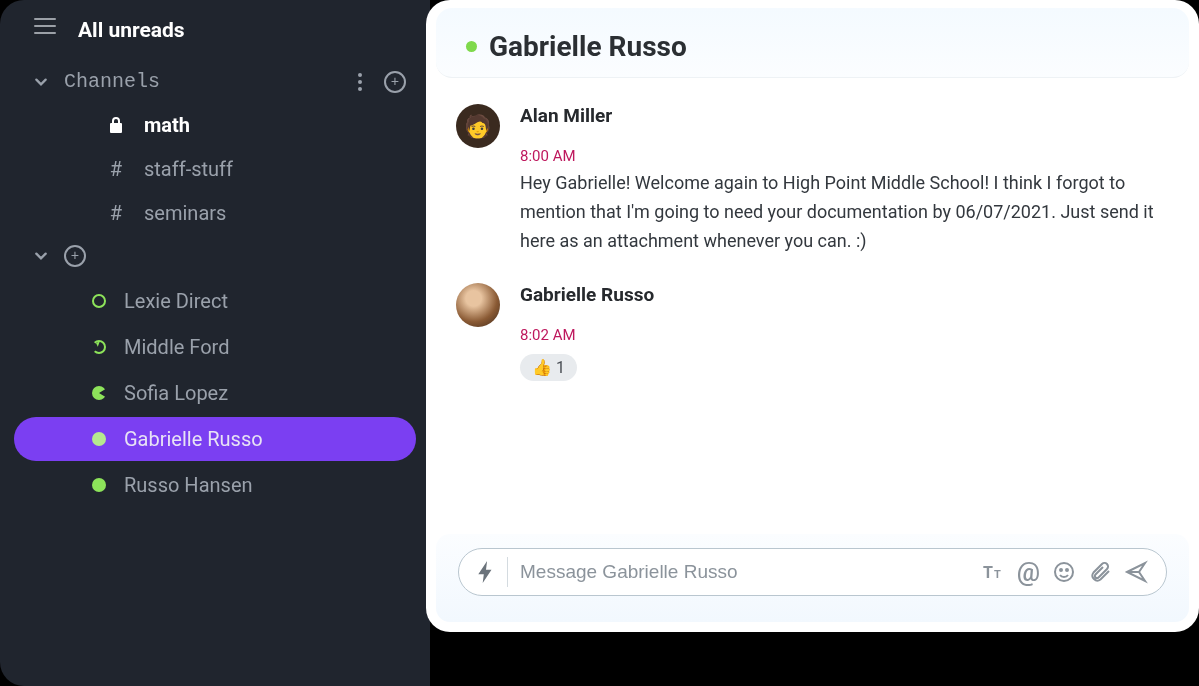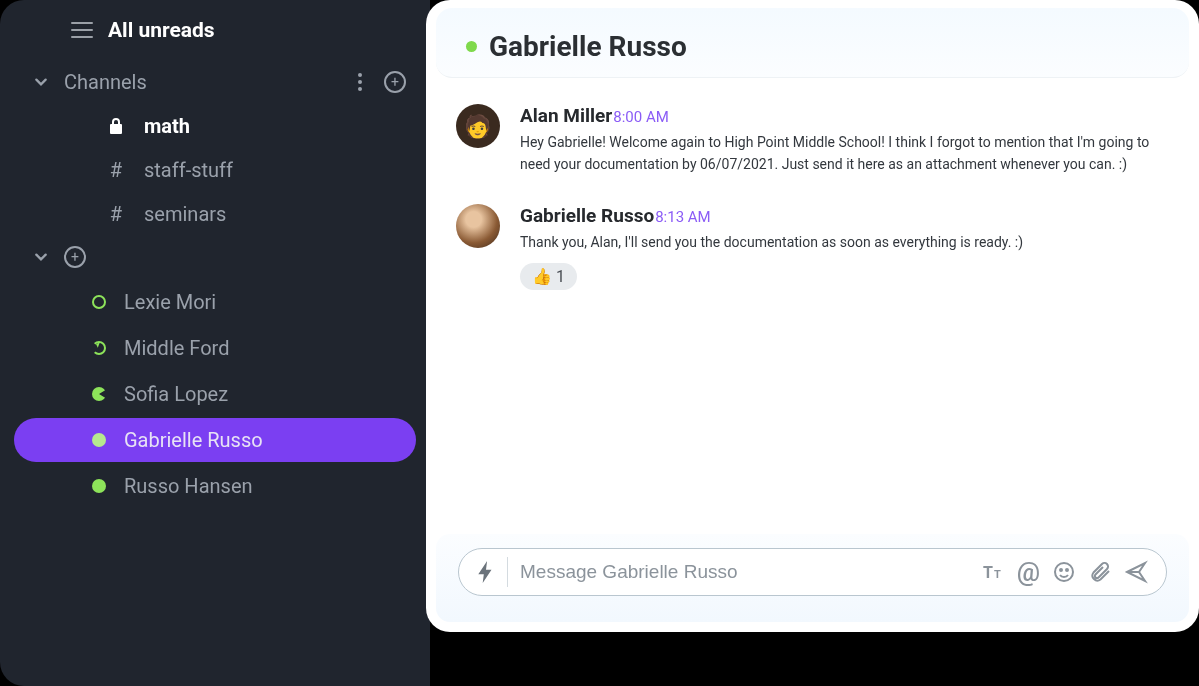--- a/index.html
+++ b/index.html
@@ -19,41 +19,41 @@
   .sidebar {
     width: 430px;
     background: #20252e;
     color: #cfd4db;
     padding: 18px 0 24px 0;
     border-radius: 24px 0 0 24px;
     flex: 0 0 430px;
   }
   .sb-top {
     display: flex;
-    align-items: center;
-    gap: 15px;
+    align-items: flex-start;
+    gap: 22px;
     padding: 0 28px 18px 34px;
-    margin-left: 37px;
   }
   .hamburger-icon {
     width: 22px; height: 16px;
     display: flex; flex-direction: column; justify-content: space-between;
     opacity: .7;
   }
   .hamburger-icon span { display:block; height:2px; background:#cfd4db; border-radius:1px; }
   .sb-title {
     font-size: 21px;
     font-weight: 700;
     color: #fff;
   }
   .section-header {
     display: flex;
     align-items: center;
     padding: 10px 24px 10px 34px;
     gap: 16px;
+    font-family: Liberation Mono, monospace;
   }
   .chevron-down {
     width: 14px; height: 14px;
     display:inline-flex; align-items:center; justify-content:center;
     color:#9aa1ab;
   }
   .section-label {
     font-size: 20px;
     color: #9aa1ab;
     flex: 1;
@@ -154,24 +154,24 @@
     width:44px; height:44px; border-radius:50%;
     flex:0 0 44px;
     background:#3a2a1f;
     display:flex; align-items:center; justify-content:center;
     color:#e8c9a0; font-size:22px;
   }
   .avatar.g2 {
     background: radial-gradient(circle at 40% 35%, #e8c4a0 0 20%, #8a5a34 60%, #3a2618 100%);
   }
   .msg-body { flex:1; }
-  .msg-head { display:flex; align-items:baseline; gap:1px; }
+  .msg-head { display:flex; align-items:baseline; gap:20px;flex-direction:column; }
   .sender { font-weight:700; font-size:19px; color:#26292d; }
-  .timestamp { font-size:15px; color:#8b5cf6; }
-  .msg-text { font-size:14px; color:#33383e; line-height:1.6; margin-top:4px; }
+  .timestamp { font-size:15px; color:#be185d; }
+  .msg-text { font-size:18px; color:#33383e; line-height:1.6; margin-top:4px; }
   .reactions { margin-top:10px; }
   .react-pill {
     display:inline-flex; align-items:center; gap:4px;
     background:#e8ebee; border-radius:999px;
     padding:4px 12px; font-size:16px; color:#4a4f55;
   }
   
   .composer-wrap {
     padding: 14px 22px 26px 22px;
     background: linear-gradient(#fbfdff, #f2f8fe);
@@ -257,21 +257,21 @@
           </svg>
       </span>
       <span class="header-actions">
         <span class="plus-circ">+</span>
       </span>
     </div>
 
     <ul class="dm-list">
       <li class="dm-item">
         <span class="status-dot outline"></span>
-        <span>Lexie Mori</span>
+        <span>Lexie Direct</span>
       </li>
       <li class="dm-item">
         <span class="status-dot refresh"></span>
         <span>Middle Ford</span>
       </li>
       <li class="dm-item">
         <span class="status-dot pac"></span>
         <span>Sofia Lopez</span>
       </li>
       <li class="dm-item selected">
@@ -301,23 +301,22 @@
           </div>
           <div class="msg-text">Hey Gabrielle! Welcome again to High Point Middle School! I think I forgot to mention that I'm going to need your documentation by 06/07/2021. Just send it here as an attachment whenever you can. :)</div>
         </div>
       </div>
 
       <div class="msg">
         <div class="avatar g2"></div>
         <div class="msg-body">
           <div class="msg-head">
             <span class="sender">Gabrielle Russo</span>
-            <span class="timestamp">8:13 AM</span>
+            <span class="timestamp">8:02 AM</span>
           </div>
-          <div class="msg-text">Thank you, Alan, I'll send you the documentation as soon as everything is ready. :)</div>
           <div class="reactions">
             <span class="react-pill">
               <span>👍</span>
                 <span>1</span>
             </span>
           </div>
         </div>
       </div>
     </div>
 

